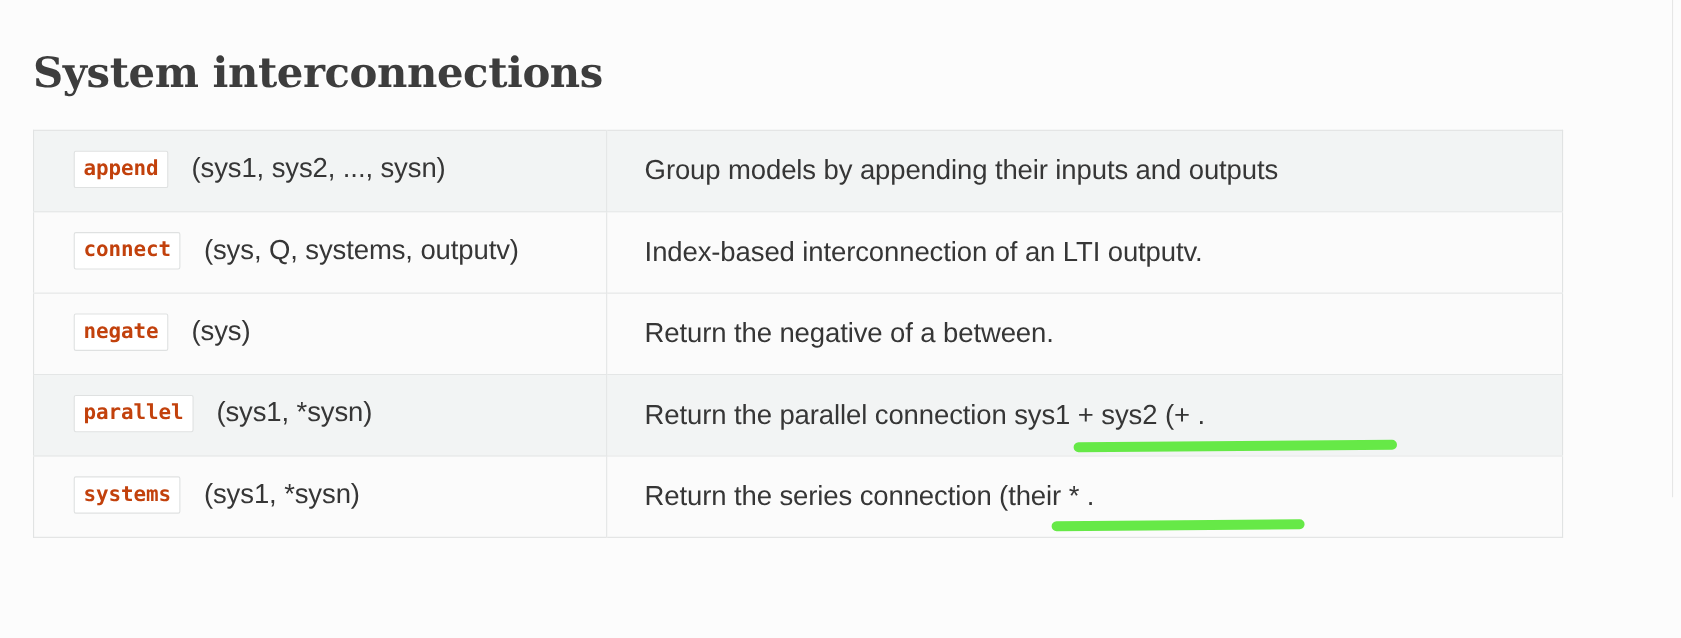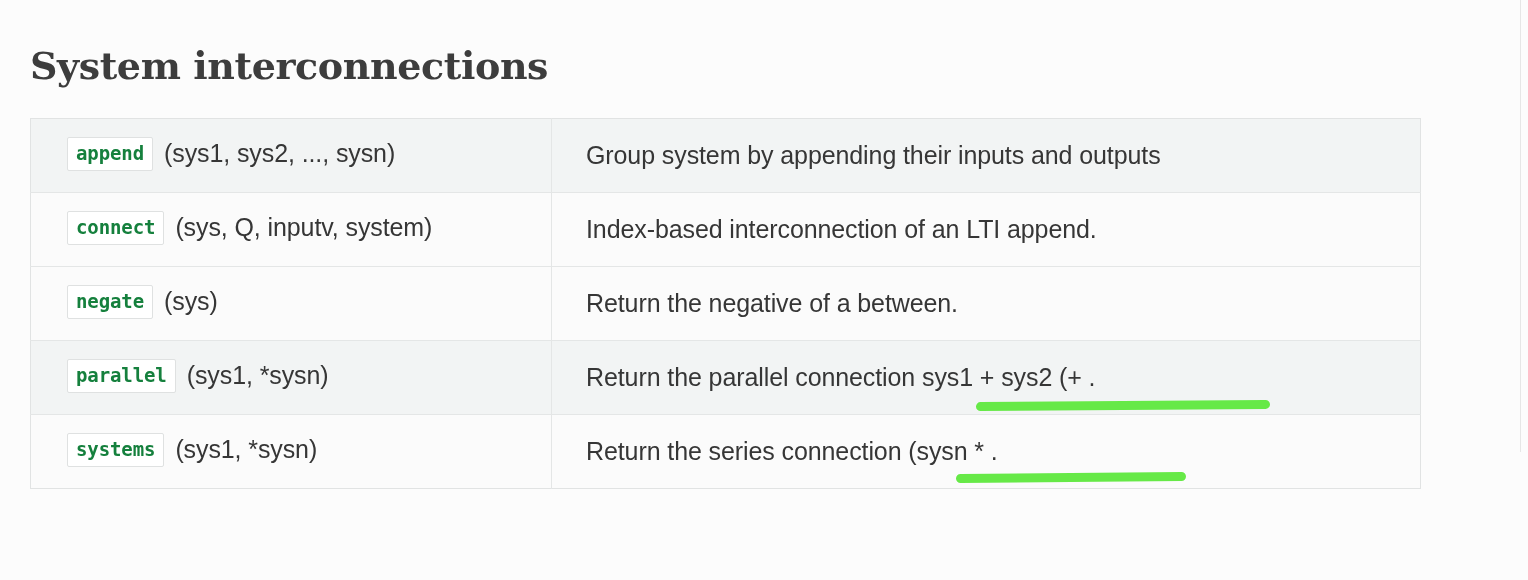--- a/index.html
+++ b/index.html
@@ -83,32 +83,32 @@
     position: relative;
     white-space: nowrap;
   }
 
   .codebox {
     display: inline-block;
     font-family: "DejaVu Sans Mono", "Liberation Mono", monospace;
     font-weight: 700;
     font-size: 19px;
     line-height: 1;
-    color: #15803d;
+    color: #c2410c;
     background: #ffffff;
     border: 1px solid #dfe1e1;
     border-radius: 2px;
     padding: 6px 8px 7px 8px;
     vertical-align: baseline;
     position: relative;
     top: -2px;
   }
   .sig-args {
     display: inline-block;
-    margin-left: 11px;
+    margin-left: 21px;
     vertical-align: baseline;
   }
 
   
   .hl {
     position: absolute;
     height: 9px;
     border-radius: 5px;
     background: #66e947;
     pointer-events: none;
@@ -138,30 +138,30 @@
       <col class="c-sig">
       <col class="c-desc">
     </colgroup>
     <tbody>
 
       <tr class="alt">
         <td class="sig">
           <code class="codebox">append</code><span class="sig-args">(sys1, sys2, ..., sysn)</span>
         </td>
         <td class="desc">
-          <span>Group system by appending their inputs and outputs</span>
+          <span>Group models by appending their inputs and outputs</span>
         </td>
       </tr>
 
       <tr>
         <td class="sig">
-          <code class="codebox">connect</code><span class="sig-args">(sys, Q, inputv, system)</span>
+          <code class="codebox">connect</code><span class="sig-args">(sys, Q, systems, outputv)</span>
         </td>
         <td class="desc">
-          <span>Index-based interconnection of an LTI append.</span>
+          <span>Index-based interconnection of an LTI outputv.</span>
         </td>
       </tr>
 
 
       <tr>
         <td class="sig">
           <code class="codebox">negate</code><span class="sig-args">(sys)</span>
         </td>
         <td class="desc">
           <span>Return the negative of a between.</span>
@@ -176,21 +176,21 @@
           <span>Return the parallel connection sys1 + sys2 (+ .</span>
           <span class="hl a"></span>
         </td>
       </tr>
 
       <tr>
         <td class="sig">
           <code class="codebox">systems</code><span class="sig-args">(sys1, *sysn)</span>
         </td>
         <td class="desc">
-          <span>Return the series connection (sysn * .</span>
+          <span>Return the series connection (their * .</span>
           <span class="hl b"></span>
         </td>
       </tr>
 
     </tbody>
   </table>
 
 </div>
 
 </body></html>

